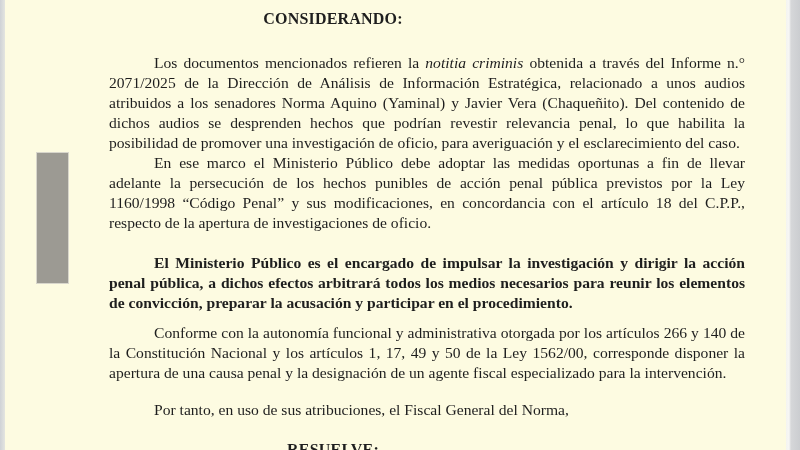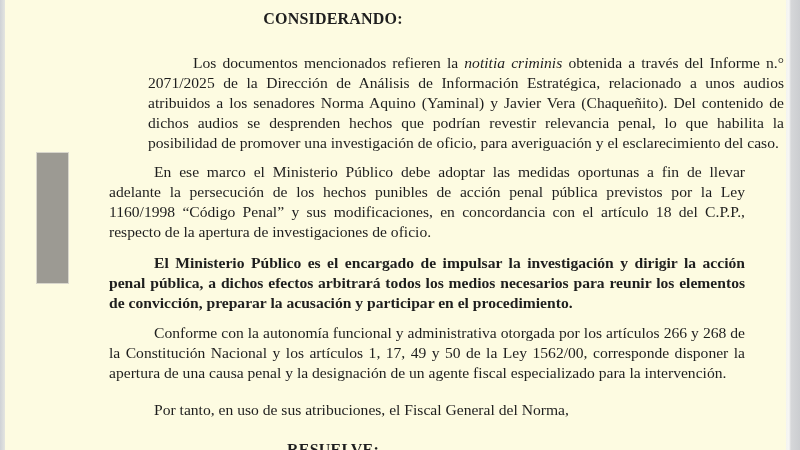--- a/index.html
+++ b/index.html
@@ -27,22 +27,22 @@
       font-weight: bold; font-size: 16px; letter-spacing: 0.2px;
     }
     .heading.top { top: 10px; padding-left: 30px; box-sizing: border-box; }
     .heading.bottom { top: 441px; padding-left: 30px; box-sizing: border-box; }
     .para {
       position: absolute; left: 109px; width: 636px;
       font-size: 15.6px; line-height: 20px;
       text-align: justify; text-align-last: left;
     }
     .para .indent { display: inline-block; width: 45px; }
-    .p1 { top: 53px; margin-left: 39px; }
-    .p2 { top: 162px; }
+    .p1 { top: 53px; }
+    .p2 { top: 153px; }
     .p3 { top: 253px; font-weight: bold; }
     .p4 { top: 323px; }
     .p5 { top: 400px; }
     em { font-style: italic; }
   </style>
 </head>
 <body>
 
 <div class="left-edge"></div>
 <div class="right-edge"></div>
@@ -50,17 +50,17 @@
 <div class="redaction"></div>
 
 <div class="heading top">CONSIDERANDO:</div>
 
 <div class="para p1"><span class="indent"></span><span>Los documentos mencionados refieren la </span><em>notitia criminis</em><span> obtenida a través del Informe n.° 2071/2025 de la Dirección de Análisis de Información Estratégica, relacionado a unos audios atribuidos a los senadores Norma Aquino (Yaminal) y Javier Vera (Chaqueñito). Del contenido de dichos audios se desprenden hechos que podrían revestir relevancia penal, lo que habilita la posibilidad de promover una investigación de oficio, para averiguación y el esclarecimiento del caso.</span></div>
 
 <div class="para p2"><span class="indent"></span><span>En ese marco el Ministerio Público debe adoptar las medidas oportunas a fin de llevar adelante la persecución de los hechos punibles de acción penal pública previstos por la Ley 1160/1998 “Código Penal” y sus modificaciones, en concordancia con el artículo 18 del C.P.P., respecto de la apertura de investigaciones de oficio.</span></div>
 
 <div class="para p3"><span class="indent"></span><span>El Ministerio Público es el encargado de impulsar la investigación y dirigir la acción penal pública, a dichos efectos arbitrará todos los medios necesarios para reunir los elementos de convicción, preparar la acusación y participar en el procedimiento.</span></div>
 
-<div class="para p4"><span class="indent"></span><span>Conforme con la autonomía funcional y administrativa otorgada por los artículos 266 y 268 de la Constitución Nacional y los artículos 1, 17, 49 y 50 de la Ley 1562/00, corresponde disponer la apertura de una causa penal y la designación de un agente fiscal especializado para la intervención.</span></div>
+<div class="para p4"><span class="indent"></span><span>Conforme con la autonomía funcional y administrativa otorgada por los artículos 266 y 140 de la Constitución Nacional y los artículos 1, 17, 49 y 50 de la Ley 1562/00, corresponde disponer la apertura de una causa penal y la designación de un agente fiscal especializado para la intervención.</span></div>
 
 <div class="para p5"><span class="indent"></span><span>Por tanto, en uso de sus atribuciones, el Fiscal General del Norma,</span></div>
 
 <div class="heading bottom">RESUELVE:</div>
 
 </body></html>

